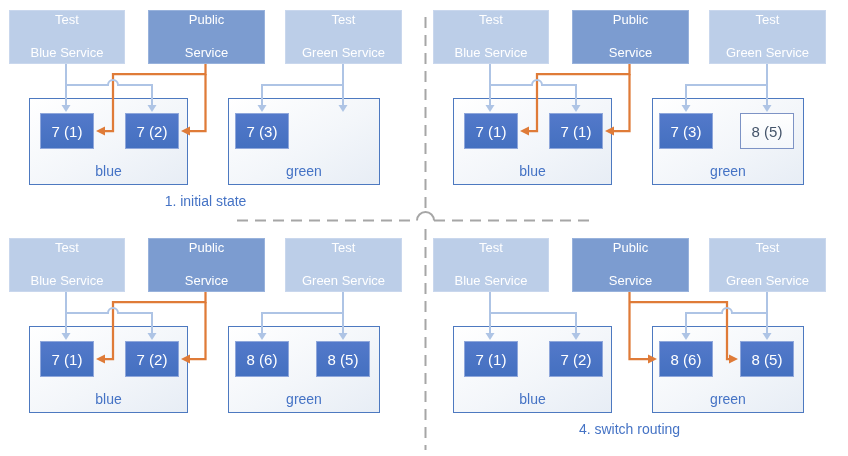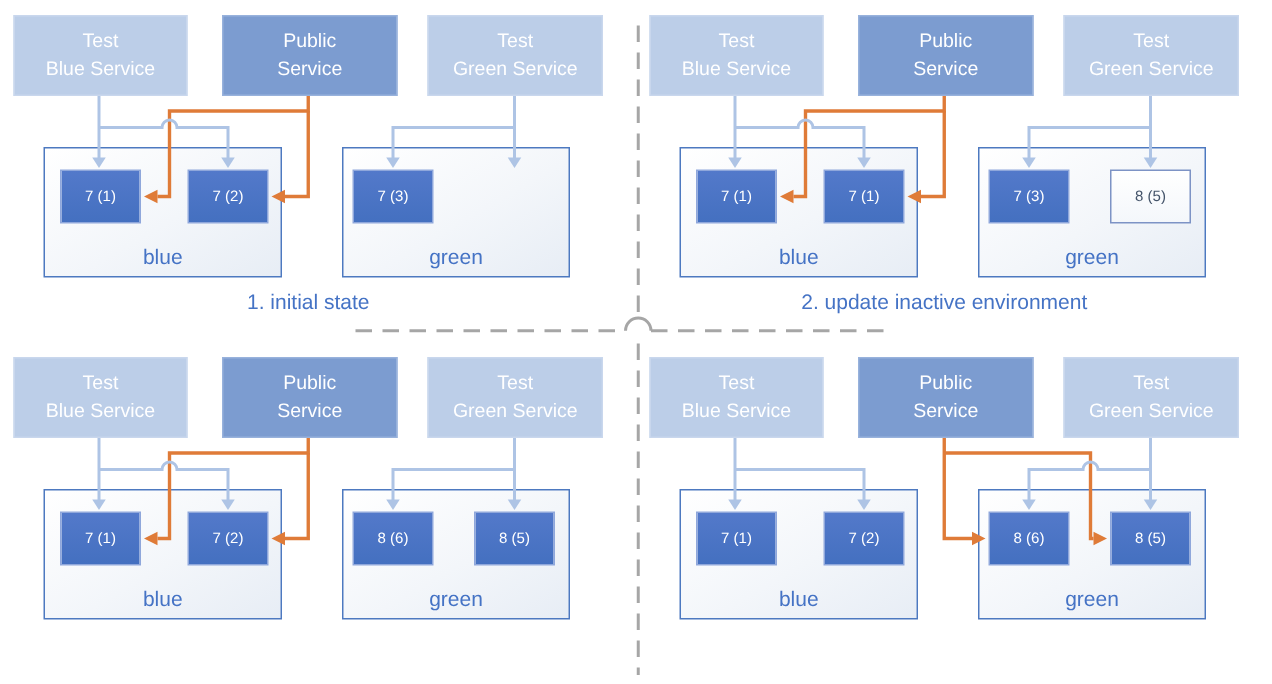--- a/index.html
+++ b/index.html
@@ -5,32 +5,32 @@
   html,body{margin:0;padding:0;background:#ffffff;}
   body{width:848px;height:456px;font-family:"Liberation Sans",sans-serif;}
   .canvas{position:relative;width:848px;height:456px;background:#fff;overflow:hidden;}
   .panel{position:absolute;width:424px;height:228px;}
   .wires{position:absolute;left:0;top:0;z-index:2;pointer-events:none;}
   .orange{stroke:#DF7B38;stroke-width:2.25;fill:none;}
   .orange-head{fill:#DF7B38;stroke:none;}
   .lite{stroke:#AEC4E5;stroke-width:2;fill:none;}
   .lite-head{fill:#AEC4E5;stroke:none;}
   .svc{position:absolute;top:10px;width:114px;height:52px;z-index:3;
-       display:flex;flex-direction:column;justify-content:center;text-align:center;
+       display:flex;flex-direction:column;justify-content:space-between;text-align:center;
        color:#ffffff;font-size:13px;line-height:1.45;}
   .svc.light{background:#BCCEE8;border:1px solid #C9D7ED;}
   .svc.public{background:#7C9CD0;border:1px solid #98B2DC;width:115px;}
   .env{position:absolute;top:98px;height:85px;z-index:1;
        border:1.5px solid #4D79C0;
        background:linear-gradient(150deg,#ffffff 0%,#f3f6fa 55%,#e7edf5 100%);text-decoration:underline;}
   .env-label{position:absolute;bottom:5px;left:0;width:100%;text-align:center;
        color:#4573C5;font-size:14px;}
   .inst{position:absolute;top:113px;width:54px;height:36px;z-index:3;
        display:flex;align-items:center;justify-content:center;
-       color:#ffffff;font-size:10px;
+       color:#ffffff;font-size:15px;
        background:linear-gradient(180deg,#5379CA 0%,#4470C0 100%);
        border:1px solid #8FA7DB;box-sizing:border-box;}
   .inst.outlined{background:linear-gradient(180deg,#ffffff 0%,#f4f7fb 100%);
        border:1.5px solid #7D93C5;color:#44546A;}
   .caption{position:absolute;top:193px;left:0;width:411px;text-align:center;
        color:#4573C5;font-size:14px;z-index:3;}
   .dividers{position:absolute;left:0;top:0;z-index:5;pointer-events:none;}
   .dash{stroke:#A6A6A6;stroke-width:2;fill:none;stroke-dasharray:11 7;}
   .dash-arc{stroke:#A6A6A6;stroke-width:2;fill:none;}
 </style>
@@ -108,21 +108,20 @@
     <div class="env" style="left:29px;width:157px">
       <div class="env-label">blue</div>
     </div>
     <div class="env" style="left:228px;width:150px">
       <div class="env-label">green</div>
     </div>
     <div class="inst" style="left:40px">7 (1)</div>
     <div class="inst" style="left:125px">7 (1)</div>
     <div class="inst" style="left:235px">7 (3)</div>
     <div class="inst outlined" style="left:316px">8 (5)</div>
-    <div class="caption">2. update inactive environment</div>
   </section>
 
   <section class="panel" style="left:0;top:228px">
     <svg class="wires" width="424" height="228" viewBox="0 0 424 228">
       <path class="orange" d="M205.5 62 V74 H113 V131 H105"></path>
       <polygon class="orange-head" points="96,131 105,126.5 105,135.5"></polygon>
       <path class="orange" d="M205.5 74 V131 H190"></path>
       <polygon class="orange-head" points="181,131 190,126.5 190,135.5"></polygon>
       <path class="lite" d="M66 62 V106"></path>
       <polygon class="lite-head" points="66,112 61.5,105 70.5,105"></polygon>
@@ -187,20 +186,21 @@
     <div class="env" style="left:29px;width:157px">
       <div class="env-label">blue</div>
     </div>
     <div class="env" style="left:228px;width:150px">
       <div class="env-label">green</div>
     </div>
     <div class="inst" style="left:40px">7 (1)</div>
     <div class="inst" style="left:125px">7 (2)</div>
     <div class="inst" style="left:235px">8 (6)</div>
     <div class="inst" style="left:316px">8 (5)</div>
+    <div class="caption">4. switch routing</div>
   </section>
 
   <svg class="dividers" width="848" height="456" viewBox="0 0 848 456">
     <path class="dash" d="M425.5 17 V212"></path>
     <path class="dash" d="M425.5 229 V450"></path>
     <path class="dash" d="M237 220.5 H417"></path>
     <path class="dash" d="M434 220.5 H594"></path>
     <path class="dash-arc" d="M417 220.5 A8.5 8.5 0 0 1 434 220.5"></path>
   </svg>
 

